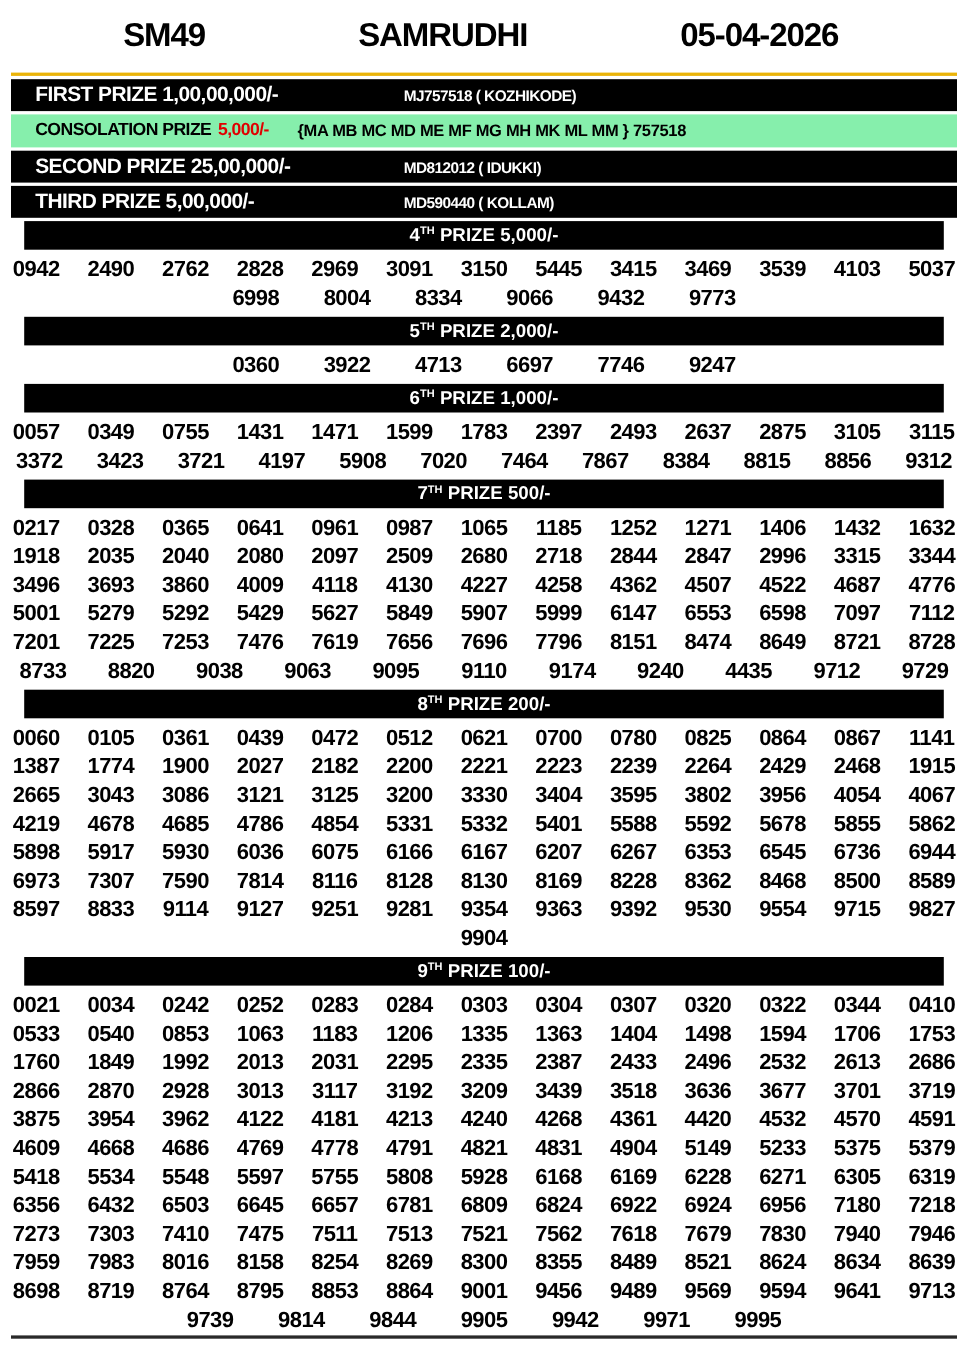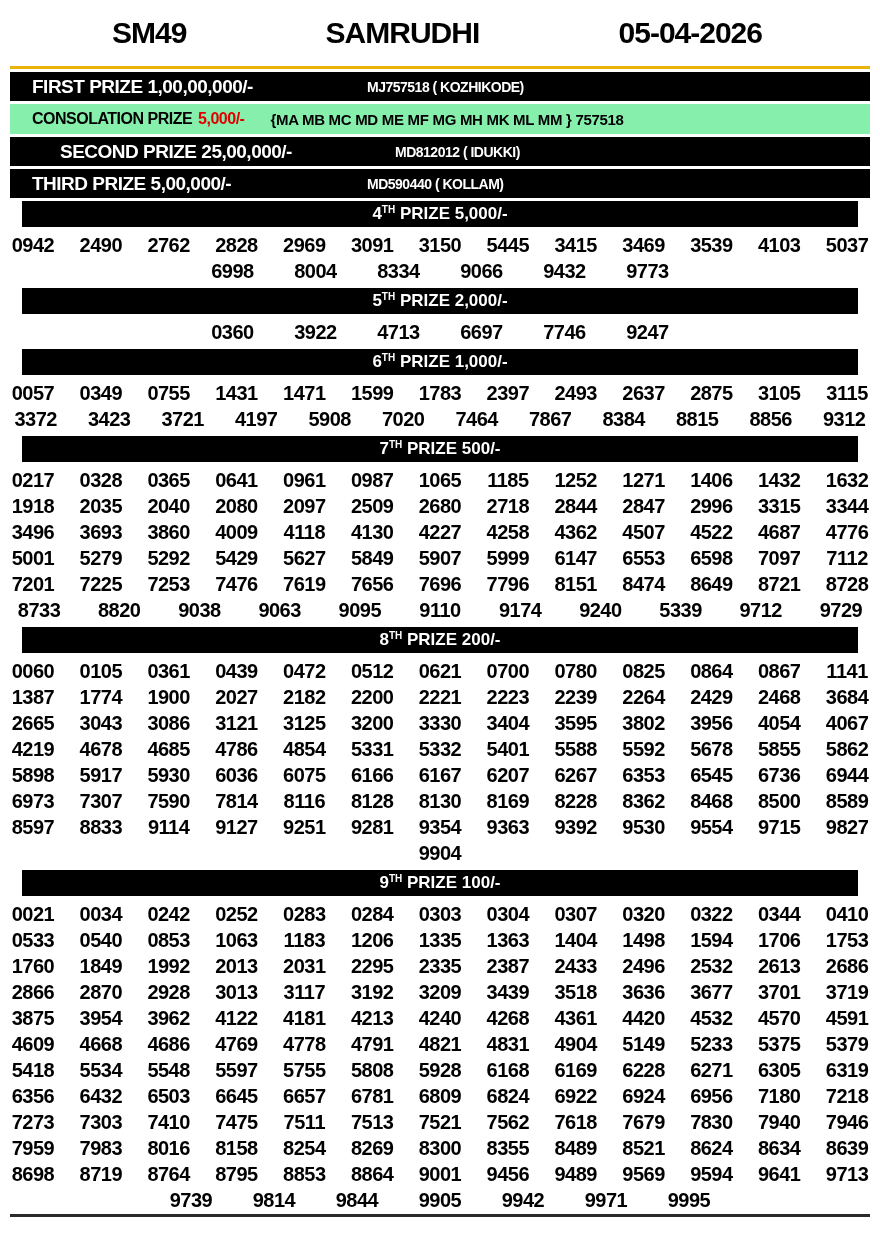--- a/index.html
+++ b/index.html
@@ -73,21 +73,21 @@
     <span class="label-group"><span>FIRST PRIZE</span>&nbsp;<span>1,00,00,000/-</span></span>
     <span class="winner">MJ757518 ( KOZHIKODE)</span>
   </div>
 
   <div class="consolation-row">
     <span class="c-label">CONSOLATION PRIZE</span>
     <span class="c-amount" style="color: rgb(224, 0, 0);">5,000/-</span>
     <span class="c-series">{MA MB MC MD ME MF MG MH MK ML MM } 757518</span>
   </div>
 
-  <div class="bar prize-bar" style="background: rgb(0, 0, 0); color: rgb(255, 255, 255); padding-left: 28px;">
+  <div class="bar prize-bar" style="background: rgb(0, 0, 0); color: rgb(255, 255, 255);">
     <span class="label-group"><span>SECOND PRIZE</span>&nbsp;<span>25,00,000/-</span></span>
     <span class="winner">MD812012 ( IDUKKI)</span>
   </div>
 
   <div class="bar prize-bar" style="background: rgb(0, 0, 0); color: rgb(255, 255, 255);">
     <span class="label-group"><span>THIRD PRIZE</span>&nbsp;<span>5,00,000/-</span></span>
     <span class="winner">MD590440 ( KOLLAM)</span>
   </div>
 
   <div>
@@ -247,21 +247,21 @@
         </div>
         <div class="num-row">
           <span class="num">8733</span>
           <span class="num">8820</span>
           <span class="num">9038</span>
           <span class="num">9063</span>
           <span class="num">9095</span>
           <span class="num">9110</span>
           <span class="num">9174</span>
           <span class="num">9240</span>
-          <span class="num">5339</span>
+          <span class="num">4435</span>
           <span class="num">9712</span>
           <span class="num">9729</span>
         </div>
       </div>
       <div class="bar header-bar" style="background: rgb(0, 0, 0); color: rgb(255, 255, 255);">
         <span class="header-text"><span>8</span><sup>TH</sup><span> PRIZE 200/-</span></span>
       </div>
       <div class="rows">
         <div class="num-row">
           <span class="num">0060</span>
@@ -284,21 +284,21 @@
           <span class="num">1900</span>
           <span class="num">2027</span>
           <span class="num">2182</span>
           <span class="num">2200</span>
           <span class="num">2221</span>
           <span class="num">2223</span>
           <span class="num">2239</span>
           <span class="num">2264</span>
           <span class="num">2429</span>
           <span class="num">2468</span>
-          <span class="num">3684</span>
+          <span class="num">1915</span>
         </div>
         <div class="num-row">
           <span class="num">2665</span>
           <span class="num">3043</span>
           <span class="num">3086</span>
           <span class="num">3121</span>
           <span class="num">3125</span>
           <span class="num">3200</span>
           <span class="num">3330</span>
           <span class="num">3404</span>

